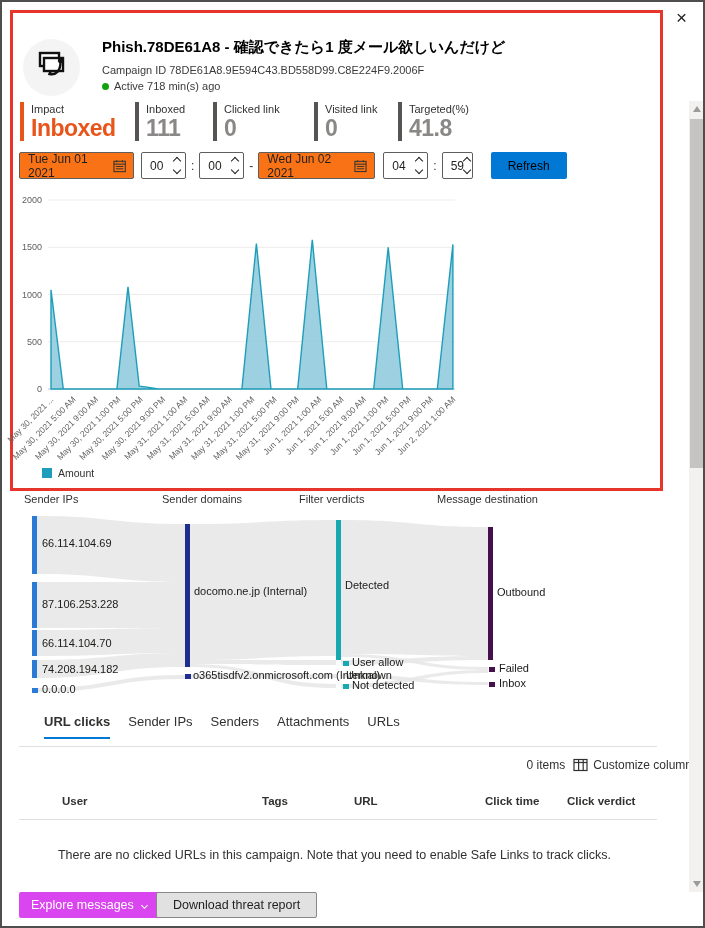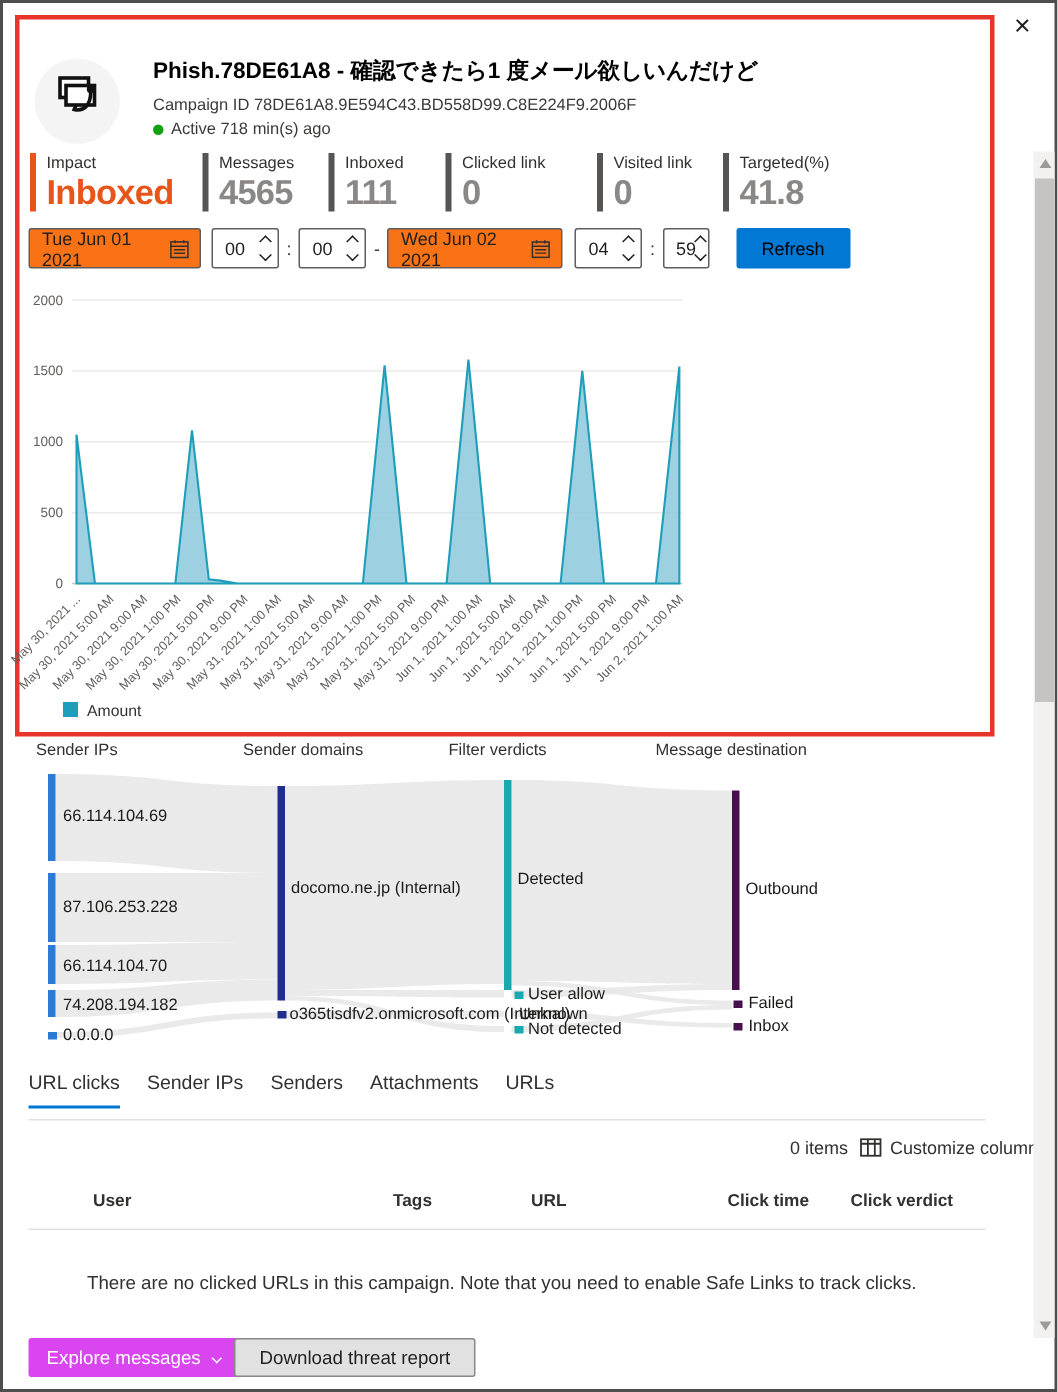--- a/index.html
+++ b/index.html
@@ -35,21 +35,21 @@
   .chev.up { transform:rotate(-135deg); }
   .chev.down { transform:rotate(45deg); }
   .sep { padding:0 5px; color:#323130; }
   #refresh-btn { height:27px; padding:0 17px; margin-left:18px; background:#0078d4; color:#000000; border:none; border-radius:2px; font-size:12px; font-family:inherit; cursor:pointer; }
   
   #chart-wrap { position:absolute; left:0; top:186px; }
   #sankey-wrap { position:absolute; left:0; top:488px; }
   
   #tabs { position:absolute; left:17px; top:712px; display:flex; gap:18px; font-size:13px; }
   .tab { padding-bottom:8px; cursor:pointer; color:#323130; }
-  .tab.active { font-weight:normal; border-bottom:2.5px solid #0078d4; }
+  .tab.active { font-weight:bold; border-bottom:2.5px solid #0078d4;margin-left:25px; }
   .hline { position:absolute; left:17px; width:638px; border-top:1px solid #e1dfdd; }
   #items-row { position:absolute; left:0; top:756px; width:648px; display:flex; justify-content:flex-end; align-items:center; gap:8px; font-size:12px; color:#323130;margin-left:48px; }
   #customize { display:flex; align-items:flex-start; gap:5px; cursor:pointer; }
   
   #thead { position:absolute; left:0; top:793px; width:660px; height:16px; font-size:11.5px; font-weight:bold; color:#323130; }
   #thead span { position:absolute; top:0; }
   #empty-msg { position:absolute; left:10px; top:846px; width:645px; text-align:center; font-size:12.5px; color:#323130; }
   
   #explore-btn { position:absolute; left:17px; top:890px; height:26px; padding:0 12px; background:#d946ef; color:#fff; border:none; border-radius:2px; font-size:12.5px; font-family:inherit; display:flex; align-items:center; gap:8px; cursor:pointer; }
   #explore-btn .chev { border-color:#fff; width:5px; height:5px; }
@@ -86,24 +86,20 @@
   <div id="campaign-id">Campaign ID 78DE61A8.9E594C43.BD558D99.C8E224F9.2006F</div>
   <div id="status-row">
     <span id="status-dot" style="background: rgb(18, 161, 14);"></span>
     <span>Active 718 min(s) ago</span>
   </div>
 
   <div id="stats">
       <div class="stat accent" style="width: 115px;">
         <div class="lbl">Impact</div>
         <div class="val">Inboxed</div>
-      </div>
-      <div class="stat" style="width: 84px;">
-        <div class="lbl">Messages</div>
-        <div class="val">4565</div>
       </div>
       <div class="stat" style="width: 78px;">
         <div class="lbl">Inboxed</div>
         <div class="val">111</div>
       </div>
       <div class="stat" style="width: 101px;">
         <div class="lbl">Clicked link</div>
         <div class="val">0</div>
       </div>
       <div class="stat" style="width: 84px;">

